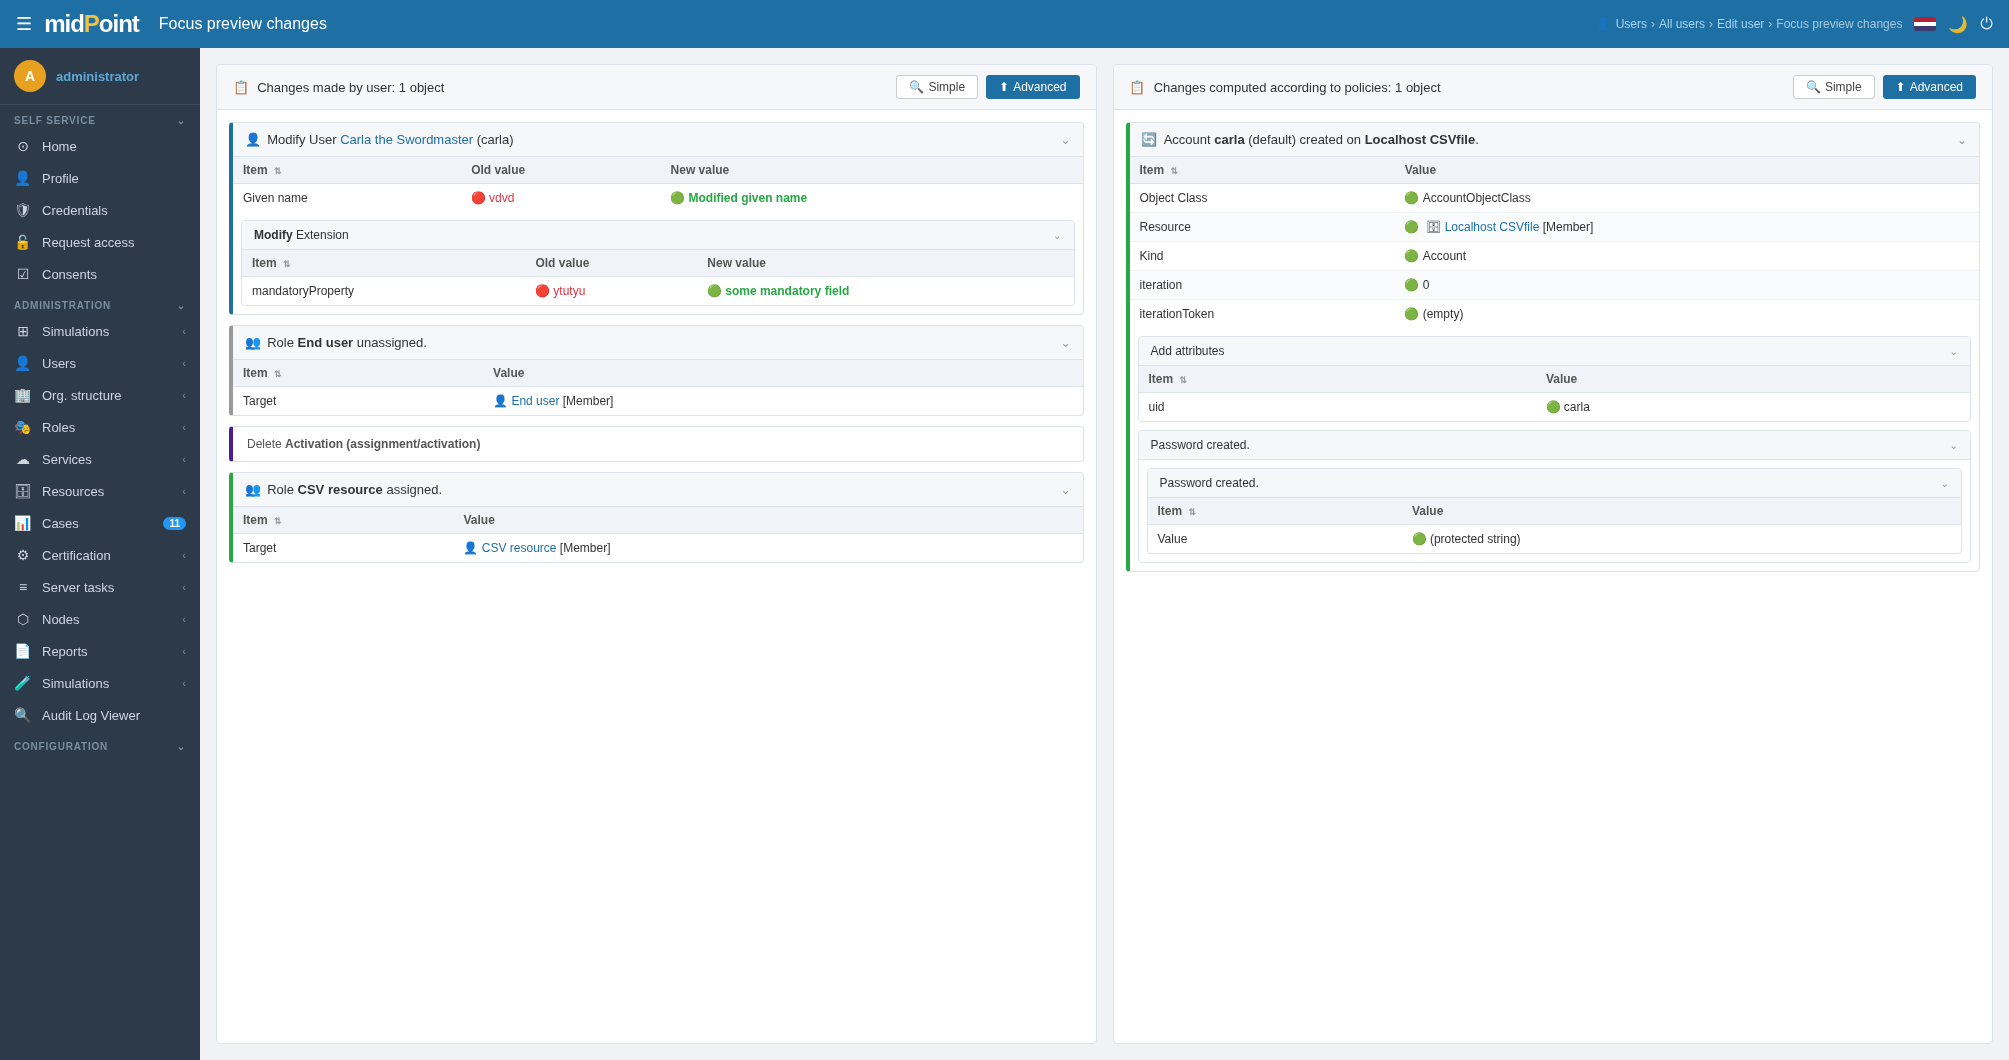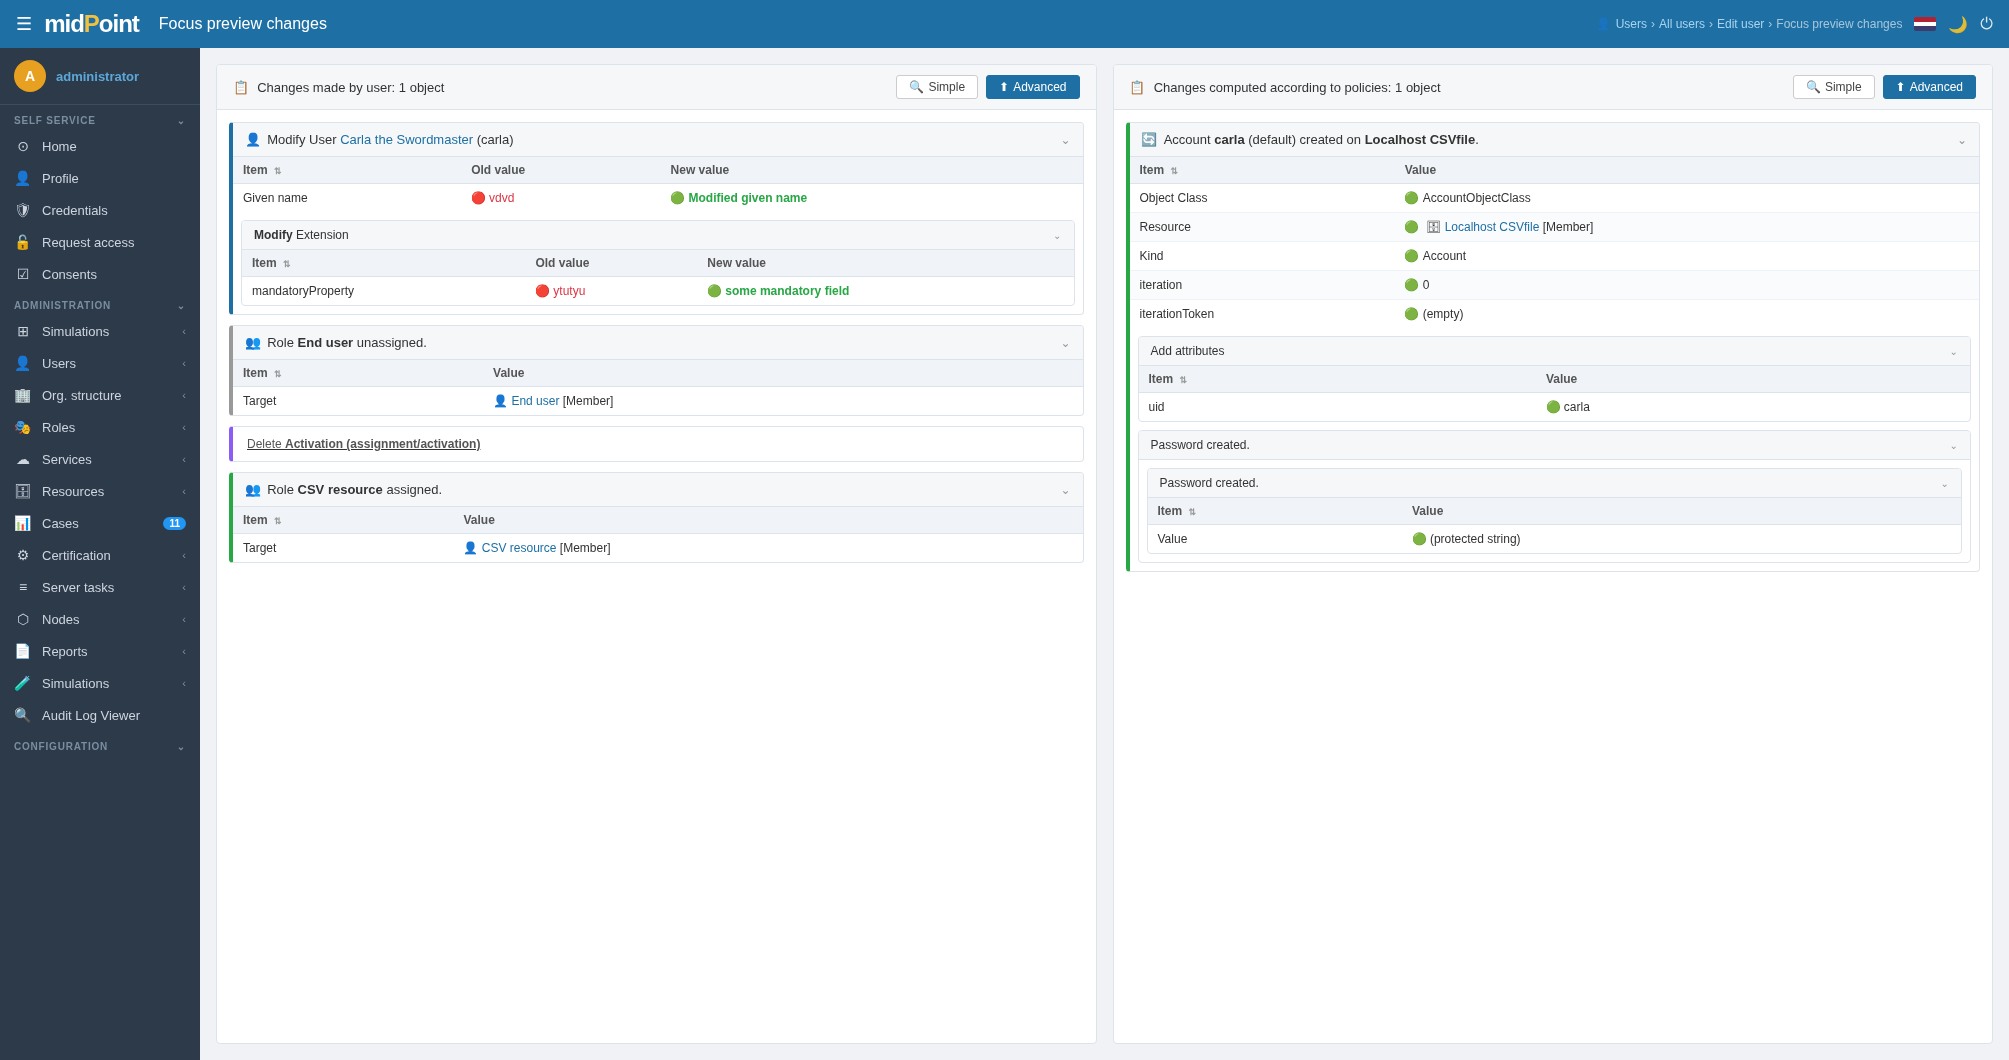--- a/index.html
+++ b/index.html
@@ -148,21 +148,21 @@
     .panel-body { flex: 1; overflow-y: auto; padding: 12px; }
 
     
     .section-card {
       border: 1px solid #dde3ea;
       border-radius: 4px;
       margin-bottom: 10px;
       overflow: hidden;
     }
     .section-card.green-left { border-left: 4px solid #28a745; }
-    .section-card.red-left { border-left: 4px solid #8b5cf6; text-decoration: underline; }
+    .section-card.red-left { border-left: 4px solid #4c1d95; }
     .section-card.gray-left { border-left: 4px solid #999; }
 
     .section-header {
       display: flex;
       align-items: center;
       padding: 9px 12px;
       background: #f5f7f9;
       border-bottom: 1px solid #dde3ea;
       font-size: 13px;
       cursor: pointer;

